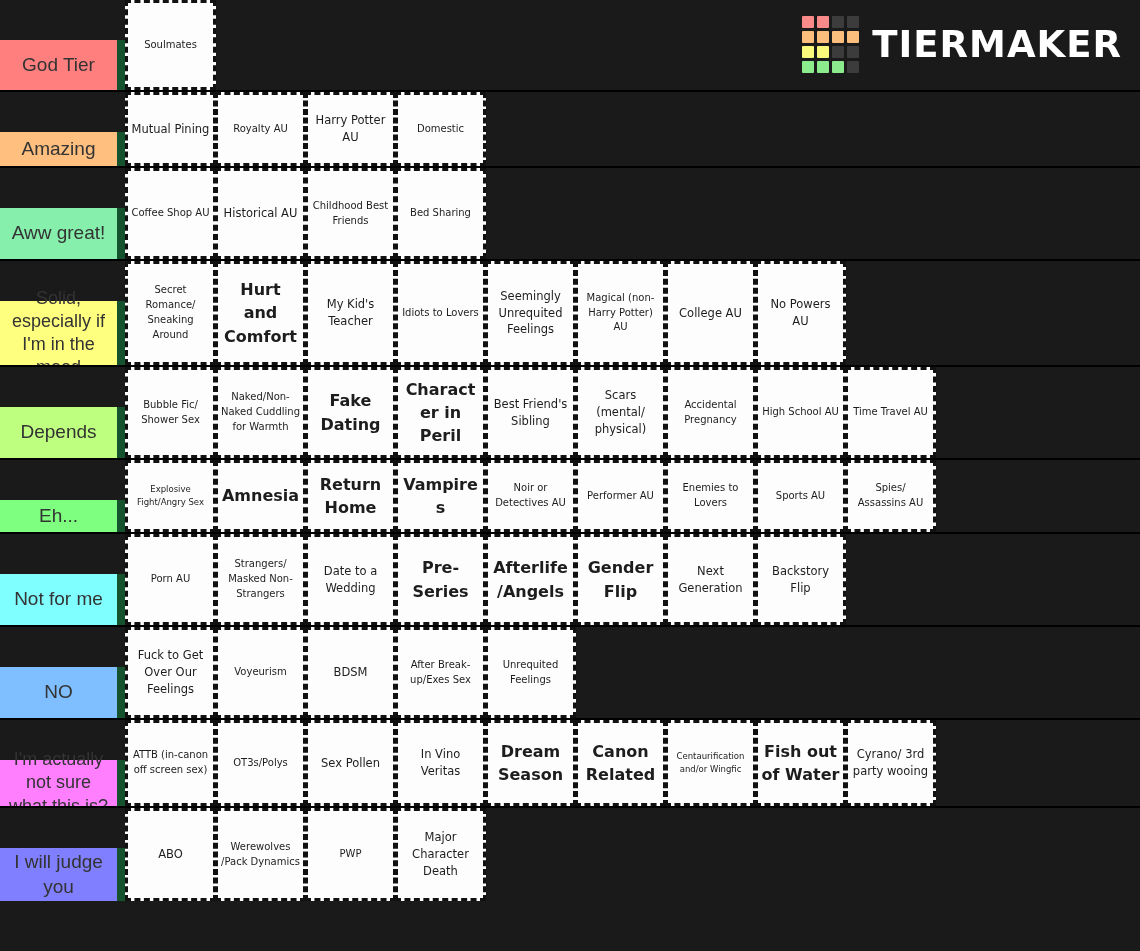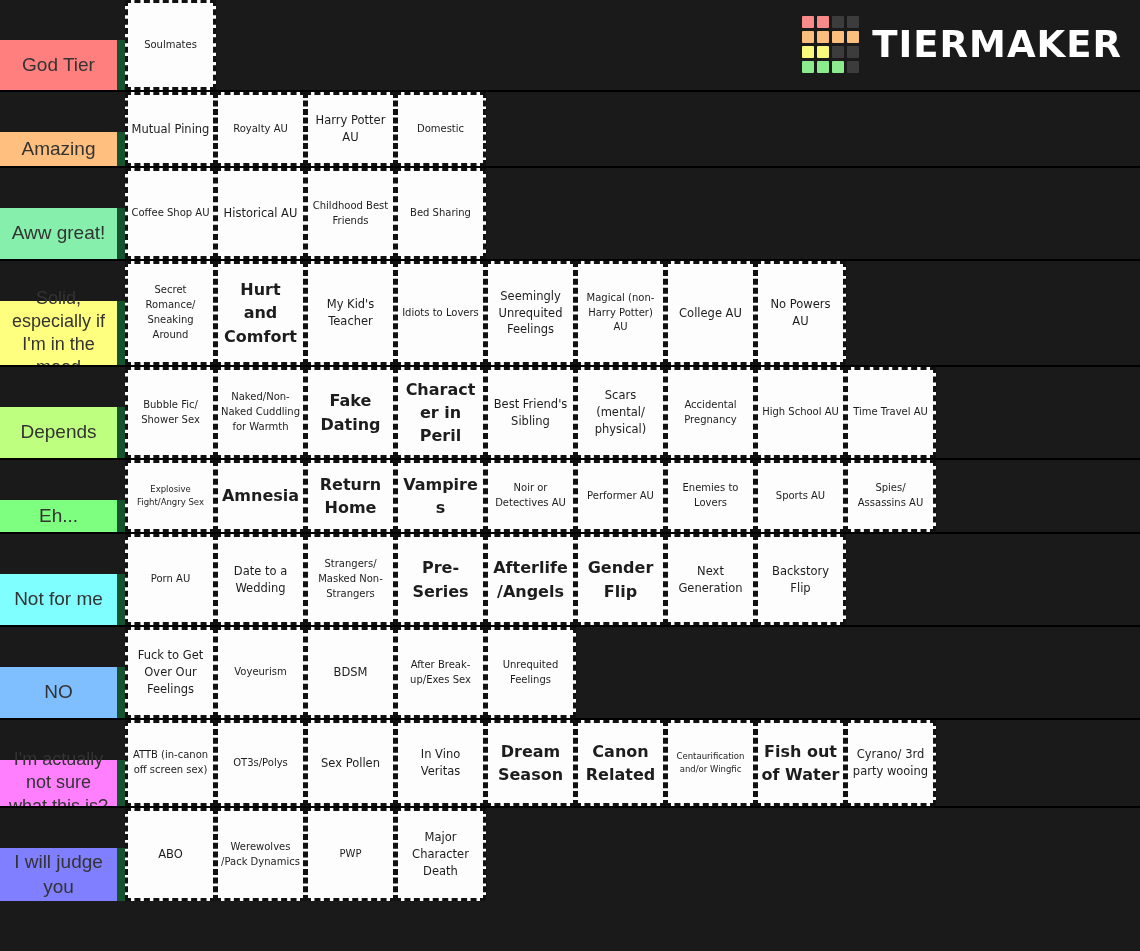--- a/index.html
+++ b/index.html
@@ -193,22 +193,22 @@
           <div class="tile s">Performer AU</div>
           <div class="tile s">Enemies to Lovers</div>
           <div class="tile s">Sports AU</div>
           <div class="tile s">Spies/ Assassins AU</div>
         </div>
       </div>
       <div class="tier-row" style="height: 93px;">
         <div class="tier-label" style="background: rgb(127, 255, 255);">Not for me</div>
         <div class="tier-items">
           <div class="tile s">Porn AU</div>
+          <div class="tile s">Strangers/ Masked Non-Strangers</div>
           <div class="tile m">Date to a Wedding</div>
-          <div class="tile s">Strangers/ Masked Non-Strangers</div>
           <div class="tile l">Pre-Series</div>
           <div class="tile l">Afterlife /Angels</div>
           <div class="tile l">Gender Flip</div>
           <div class="tile m">Next Generation</div>
           <div class="tile m">Backstory Flip</div>
         </div>
       </div>
       <div class="tier-row" style="height: 93px;">
         <div class="tier-label" style="background: rgb(127, 191, 255);">NO</div>
         <div class="tier-items">

